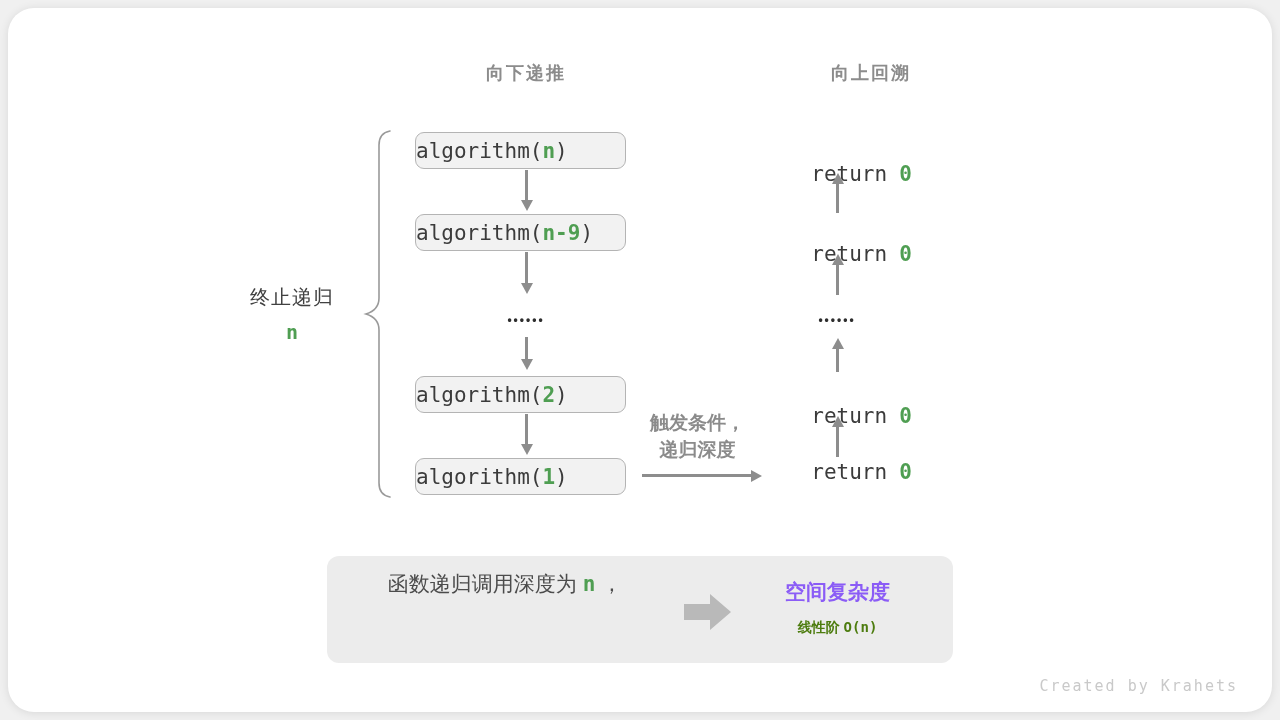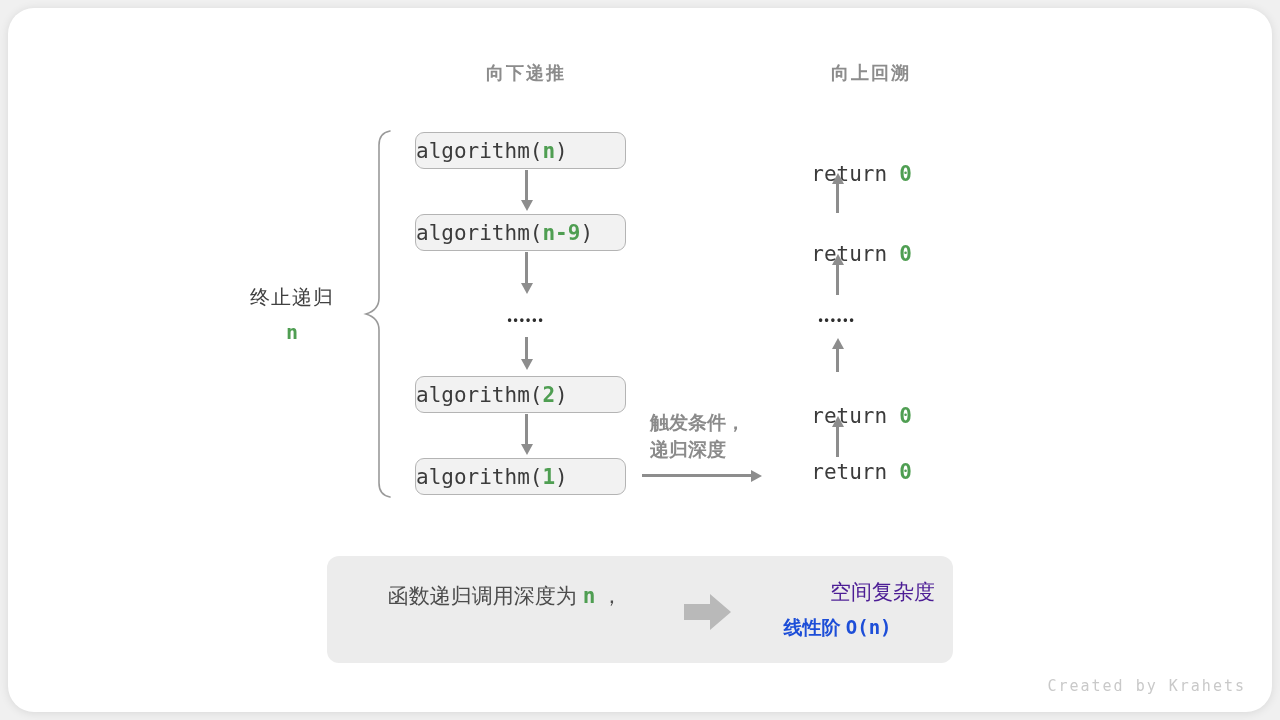--- a/index.html
+++ b/index.html
@@ -70,33 +70,33 @@
   .trigger-note{
     font-size:19px;font-weight:bold;color:#8b8b8b;
     line-height:27px;white-space:nowrap;
   }
   
   .panel{
     left:327px;top:556px;width:626px;height:107px;
     background:#ececec;border-radius:12px;
   }
   .panel-left{
-    left:345px;top:575px;width:320px;text-align:center;
+    left:345px;top:563px;width:320px;text-align:center;
     font-size:21px;color:#4c4c4c;line-height:42px;white-space:nowrap;
   }
   .panel-left .mono, .panel-right .mono{
     font-family:"DejaVu Sans Mono","Liberation Mono",monospace;
   }
   .panel-left .var{
     font-family:"DejaVu Sans Mono","Liberation Mono",monospace;
     color:#4f9e52;font-weight:bold;
   }
   .panel-right{left:740px;top:576px;width:195px;text-align:center;white-space:nowrap;}
-  .panel-right .title{font-size:21px;font-weight:normal;color:#4c1d95;line-height:32px;text-align:right;}
-  .panel-right .result{font-size:19px;font-weight:bold;color:#1d4ed8;line-height:38px;}
+  .panel-right .title{font-size:21px;font-weight:bold;color:#8b5cf6;line-height:32px;}
+  .panel-right .result{font-size:14px;font-weight:bold;color:#4d7c0f;line-height:38px;}
   
   .credit{
     font-family:"DejaVu Sans Mono","Liberation Mono",monospace;
     font-size:15px;color:#c9c9c9;letter-spacing:2px;
   }
 </style>
 </head>
 <body>
 
 <div class="card"></div>
@@ -151,31 +151,31 @@
   <span>return</span><span class="val">0</span>
 </div>
 
 <div class="abs dots" style="left:807px;top:314px;">••••••</div>
 
 <div class="abs varrow head-up" style="left:836px;top:183px;height:30px;"></div>
 <div class="abs varrow head-up" style="left:836px;top:264px;height:31px;"></div>
 <div class="abs varrow head-up" style="left:836px;top:348px;height:24px;"></div>
 <div class="abs varrow head-up" style="left:836px;top:426px;height:31px;"></div>
 
-<div class="abs trigger-note" style="left:650px;top:409px;">
+<div class="abs trigger-note" style="left:650px;top:409px;text-align:center;">
   <div>触发条件，</div>
   <div>递归深度</div>
 </div>
 <div class="abs harrow" style="left:642px;top:474px;width:110px;"></div>
 
 <div class="abs panel"></div>
 <div class="abs panel-left">
   <div><span>函数递归调用深度为 </span><span class="var">n</span><span> ，</span></div>
 </div>
 <svg class="abs" style="left:684px;top:593px;" width="48" height="38" viewBox="0 0 48 38">
   <polygon points="0,11 26,11 26,1 47,19 26,37 26,27 0,27" fill="#b9b9b9"></polygon>
 </svg>
 <div class="abs panel-right">
   <div class="title">空间复杂度</div>
   <div class="result"><span>线性阶 </span><span class="mono"><span>O(</span><span>n</span><span>)</span></span></div>
 </div>
 
-<div class="abs credit" style="right:34px;top:677px;">Created by Krahets</div>
+<div class="abs credit" style="right:42px;top:677px;">Created by Krahets</div>
 
 </body></html>

